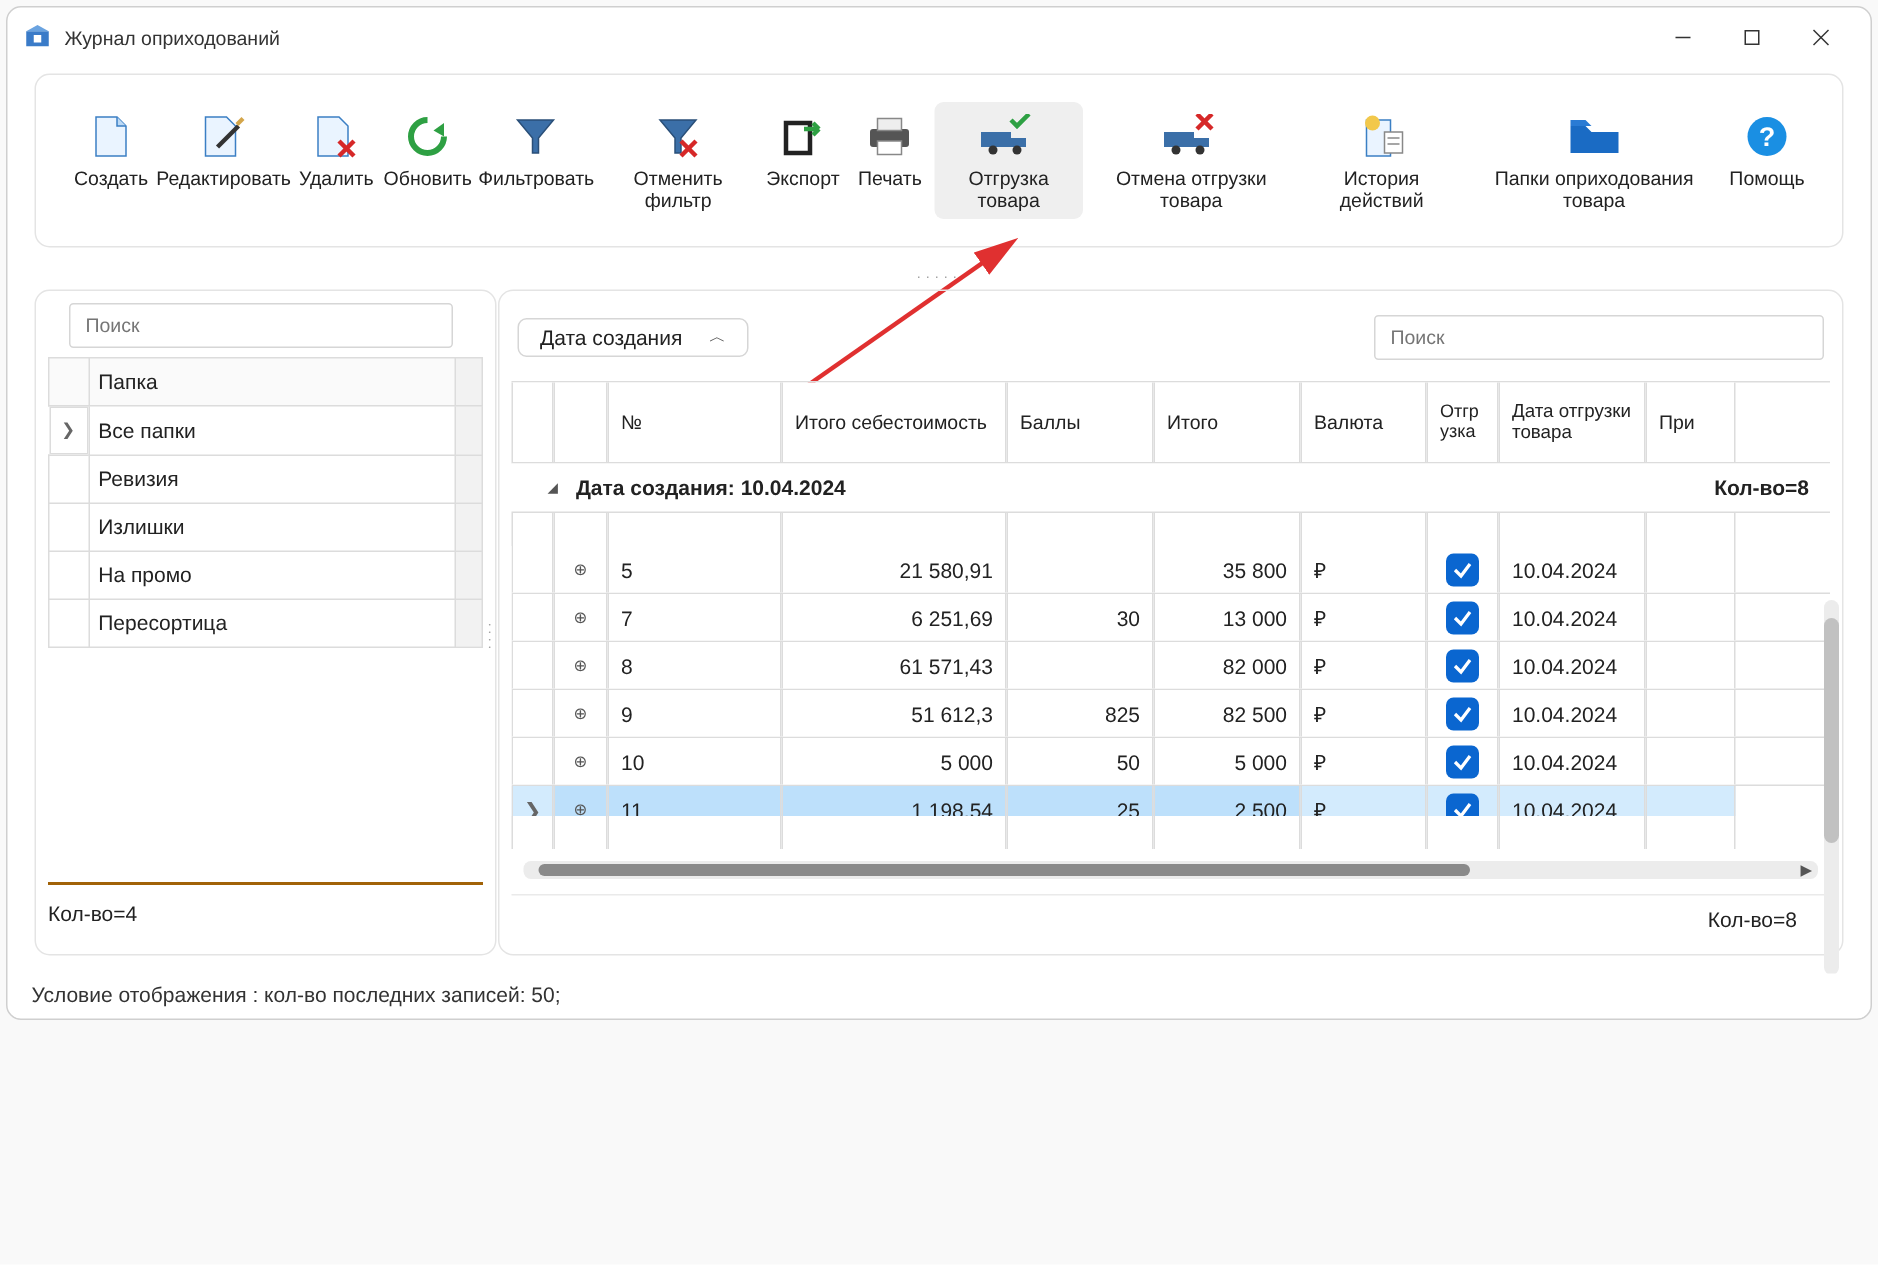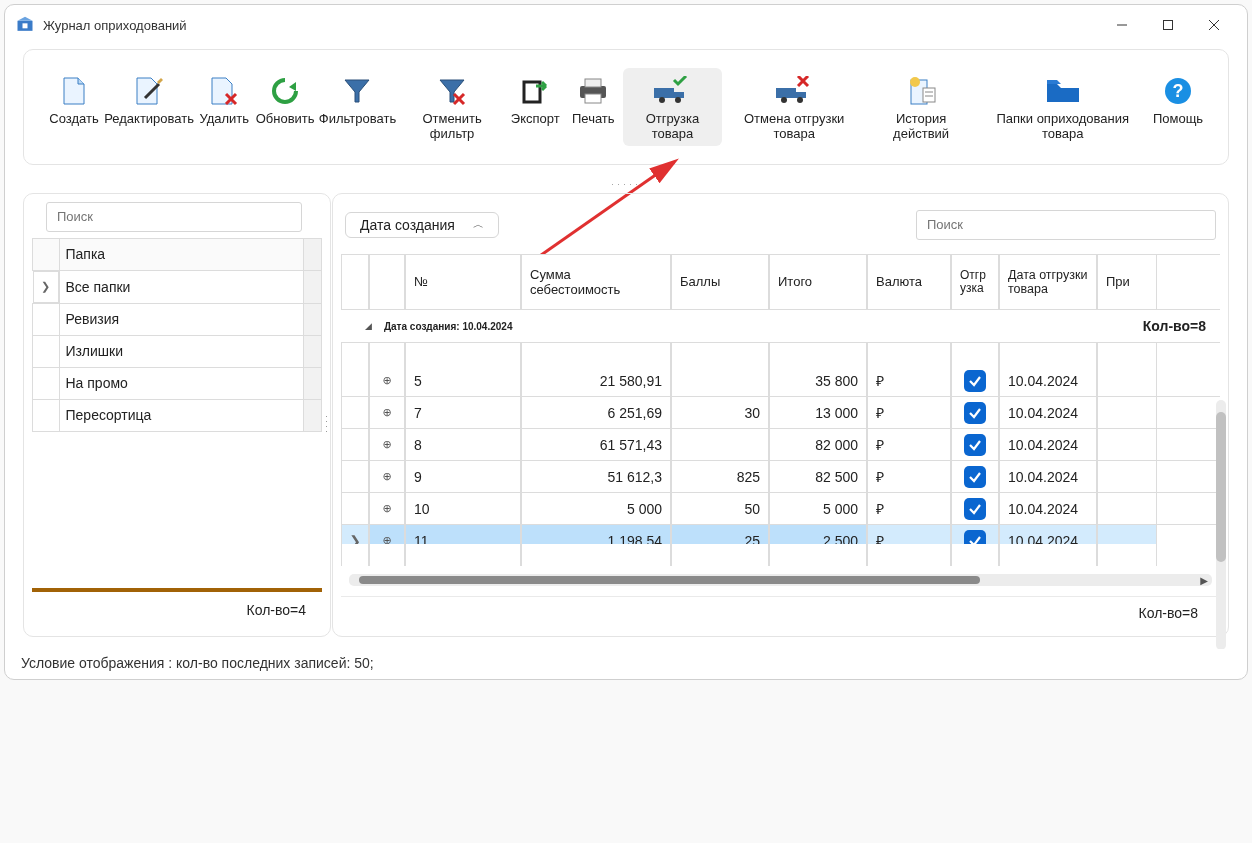--- a/index.html
+++ b/index.html
@@ -21,32 +21,32 @@
 .arrow-overlay { position: absolute; left: 500px; top: 100px; pointer-events: none; }
 .splitter-dots { text-align: center; font-size: 9px; color: #999; letter-spacing: 3px; margin-bottom: 4px; }
 .body-row { display: flex; gap: 1px; flex: 1; min-height: 0; }
 .left-panel { width: 308px; border: 1px solid #e4e4e4; border-radius: 10px; padding: 8px; display: flex; flex-direction: column; position: relative; }
 .search-input { height: 30px; border: 1px solid #d6d6d6; border-radius: 3px; padding: 0 10px; font-size: 13px; width: 256px; margin-left: 14px; margin-bottom: 6px; }
 .folder-table { border-collapse: collapse; width: 100%; }
 .folder-table th, .folder-table td { border: 1px solid #dcdcdc; background: #fff; height: 32px; text-align: left; padding: 0 6px; font-size: 14px; font-weight: 400; }
 .folder-table th { background: #fafafa; font-weight: 400; }
 .folder-table .arrow-col { width: 26px; text-align: center; color: #666; font-size: 11px; }
 .folder-table .scroll-col { width: 18px; background: #f2f2f2; }
-.folder-footer { height: 40px; border-top: 4px solid #a16207; margin-top: auto; display: flex; align-items: center; justify-content: flex-end; padding-right: 16px; font-size: 14px; }
+.folder-footer { height: 40px; border-top: 2px solid #a16207; margin-top: auto; display: flex; align-items: center; justify-content: flex-start; padding-right: 16px; font-size: 14px; }
 .vgrip { position: absolute; right: -2px; top: 50%; font-size: 9px; color: #999; writing-mode: vertical-rl; letter-spacing: 2px; }
 .right-panel { flex: 1; border: 1px solid #e4e4e4; border-radius: 10px; padding: 8px; display: flex; flex-direction: column; min-width: 0; position: relative; }
 .rp-top { display: flex; justify-content: space-between; margin: 8px 4px 14px 4px; align-items: center; }
 .date-chip { border: 1px solid #d6d6d6; border-radius: 6px; padding: 4px 14px; font-size: 14px; display: flex; align-items: center; gap: 18px; }
 .date-chip .chev { font-size: 11px; color: #555; }
 .grid-wrap { border-top: 1px solid #dcdcdc; flex: 1; display: flex; flex-direction: column; min-height: 0; }
 .grid-head { display: grid; grid-template-columns: 28px 36px 116px 150px 98px 98px 84px 48px 98px 60px; border-bottom: 1px solid #dcdcdc; }
 .grid-head > div { border-right: 1px solid #dcdcdc; border-left: 1px solid #dcdcdc; padding: 12px 8px; font-size: 13px; color: #222; background: #fff; display: flex; align-items: center; }
 .group-row { display: flex; align-items: center; border-bottom: 1px solid #dcdcdc; height: 36px; padding-left: 24px; background: #fff; }
 .group-row .tri { font-size: 9px; color: #555; margin-right: 12px; }
-.group-row .gtxt { font-weight: 700; font-size: 10px; flex: 1; }
+.group-row .gtxt { font-weight: 700; font-size: 14px; flex: 1; }
 .group-row .kcount { font-weight: 700; font-size: 14px; margin-right: 14px; }
 .data-rows { overflow: hidden; position: relative; }
 .data-row { display: grid; grid-template-columns: 28px 36px 116px 150px 98px 98px 84px 48px 98px 60px; height: 32px; border-bottom: 1px solid #dcdcdc; }
 .data-row > div { border-right: 1px solid #dcdcdc; border-left: 1px solid #dcdcdc; padding: 0 8px; display: flex; align-items: center; font-size: 14px; background: #fff; }
 .data-row.sel > div { background: #d3ebfd; }
 .data-row.sel .tnum, .data-row.sel .texp, .data-row.sel .tnum-r { background: #bde0fb; }
 .data-row .texp { justify-content: center; font-size: 11px; color: #555; }
 .data-row .tnum-r { justify-content: flex-end; }
 .data-row .chk { justify-content: center; }
 .checkbox { width: 22px; height: 22px; background: #0a66d0; border-radius: 5px; display: flex; align-items: center; justify-content: center; }
@@ -300,21 +300,21 @@
               <span class="chev">︿</span>
           </div>
           <input class="search-input" style="margin: 0px; width: 300px;" placeholder="Поиск">
         </div>
 
         <div class="grid-wrap">
           <div class="grid-head">
             <div></div>
               <div></div>
             <div>№</div>
-            <div>Сумма себестоимость</div>
+            <div>Итого себестоимость</div>
             <div>Баллы</div>
             <div>Итого</div>
             <div>Валюта</div>
             <div style="font-size:12px;line-height:1.1">Отгр узка</div>
             <div style="font-size:12.5px;line-height:1.15">Дата отгрузки товара</div>
             <div>При</div>
           </div>
 
           <div class="group-row">
             <span class="tri">◢</span>

